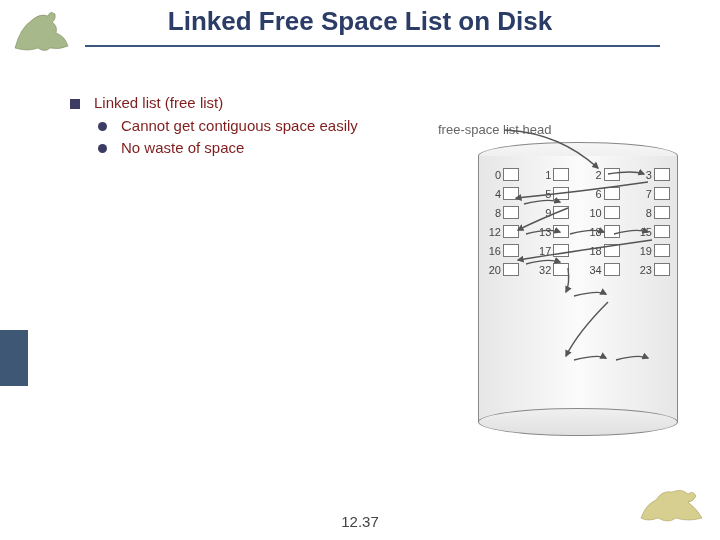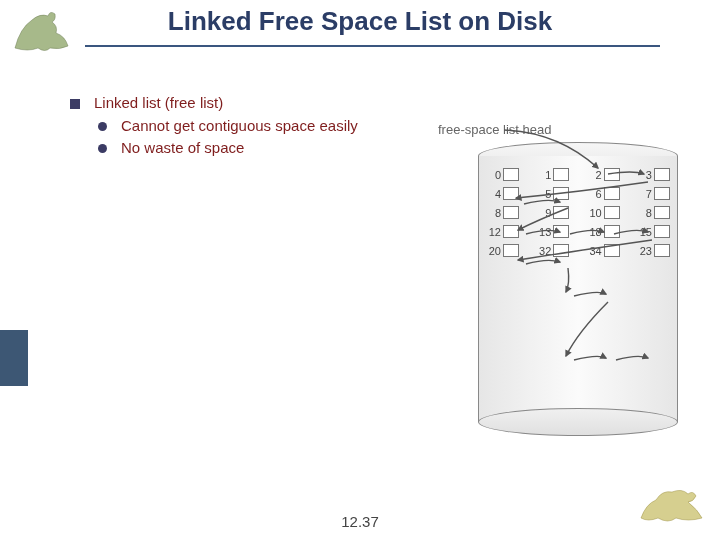--- a/index.html
+++ b/index.html
@@ -224,20 +224,38 @@
         <div class="cell">
           <span class="num">13</span>
           <span class="box"></span>
         </div>
         <div class="cell">
           <span class="num">18</span>
           <span class="box"></span>
         </div>
         <div class="cell">
           <span class="num">15</span>
+          <span class="box"></span>
+        </div>
+      </div>
+      <div class="row">
+        <div class="cell">
+          <span class="num">16</span>
+          <span class="box"></span>
+        </div>
+        <div class="cell">
+          <span class="num">17</span>
+          <span class="box"></span>
+        </div>
+        <div class="cell">
+          <span class="num">18</span>
+          <span class="box"></span>
+        </div>
+        <div class="cell">
+          <span class="num">19</span>
           <span class="box"></span>
         </div>
       </div>
       <div class="row">
         <div class="cell">
           <span class="num">20</span>
           <span class="box"></span>
         </div>
         <div class="cell">
           <span class="num">32</span>

